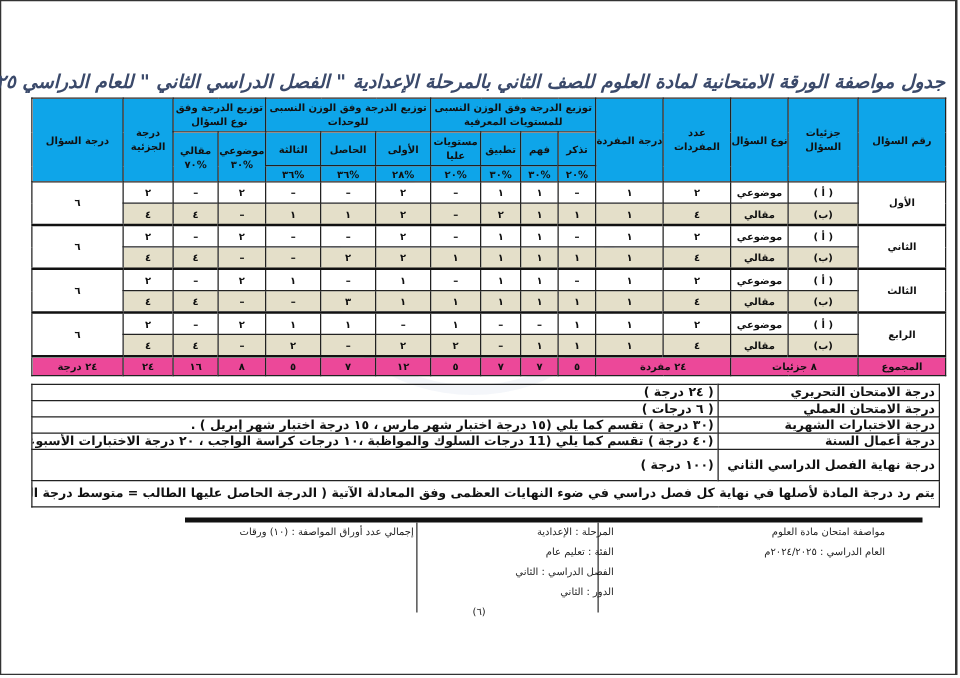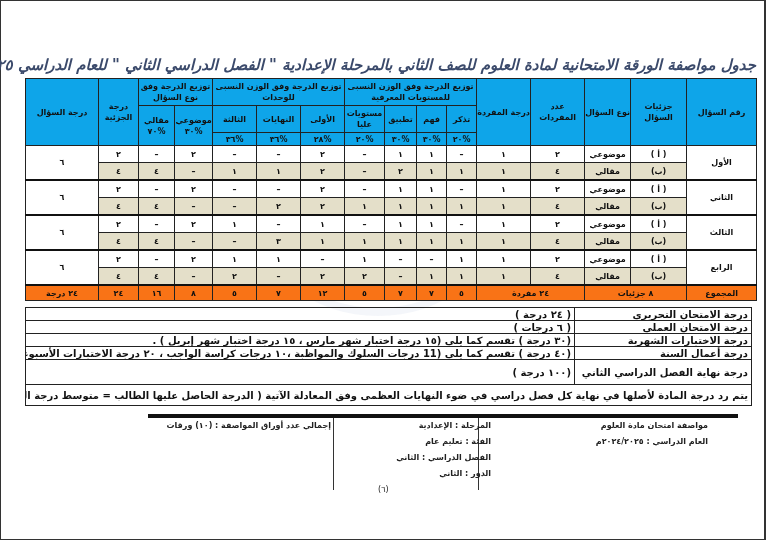--- a/index.html
+++ b/index.html
@@ -8,29 +8,29 @@
   .title { position:absolute; top:56px; left:40px; right:12px; text-align:right; direction:rtl; font-size:15px; font-weight:bold; color:#3b4a6b; white-space:nowrap;font-style:italic; }
   table.spec { position:absolute; left:25px; top:78px; width:727px; border-collapse:collapse; direction:rtl; table-layout:fixed; }
   table.spec td, table.spec th { border:1px solid #222; font-size:8px; text-align:center; padding:0; font-weight:bold; overflow:hidden; white-space:nowrap; }
   table.spec th { background:#0ea5e9; font-weight:bold; line-height:11px; white-space:normal; }
   .hdr1 th { height:26px; }
   .hdr2 th { height:26px; }
   .hdr3 th { height:12px; font-size:7.5px; }
   tr.ra td { height:16px; background:#ffffff; }
   tr.rb td { height:16px; background:#e4dfc9; }
   tr.ra td.qname, tr.rb td.qname, tr.ra td.qscore { background:#ffffff; }
-  tr.tot td { height:14px; background:#f97316; }
+  tr.tot td { height:14px; background:#ec4899; }
   .thickb { border-bottom:2px solid #111 !important; }
   table.lower { position:absolute; left:25px; top:307px; width:727px; border-collapse:collapse; direction:rtl; table-layout:fixed; }
   table.lower td { border:1px solid #222; font-size:10px; font-weight:bold; padding:0 3px; height:12px; text-align:right; white-space:nowrap; overflow:hidden; }
   table.lower td.lab { width:170px; }
   table.lower tr.tall td { height:24px;text-align:right; }
   table.lower tr.note td { height:20px; }
   .footer-bar { position:absolute; left:148px; top:414px; width:590px; height:4px; background:#111; }
-  .foot { position:absolute; direction:rtl; font-size:8px; color:#222; line-height:16px;font-weight:bold; }
+  .foot { position:absolute; direction:rtl; font-size:8px; color:#222; line-height:16px; }
   .foot-right { right:60px; top:418px; }
   .foot-mid { right:277px; top:418px; }
   .foot-left { right:437px; top:418px; }
   .vline1 { position:absolute; left:478px; top:418px; width:1px; height:72px; background:#333; }
   .vline2 { position:absolute; left:333px; top:418px; width:1px; height:72px; background:#333; }
   .page-num { position:absolute; left:378px; top:485px; font-size:8px; color:#222; }
   .watermark { position:absolute; left:260px; top:130px; width:220px; height:170px; border-radius:50%; border:8px solid rgba(120,140,190,0.08); pointer-events:none; }
 </style>
 </head>
 <body>
@@ -71,21 +71,21 @@
     <th colspan="2">توزيع الدرجة وفق نوع السؤال</th>
     <th rowspan="3">درجة الجزئية</th>
     <th rowspan="3">درجة السؤال</th>
   </tr>
   <tr class="hdr2">
     <th>تذكر</th>
     <th>فهم</th>
     <th>تطبيق</th>
     <th>مستويات عليا</th>
     <th>الأولى</th>
-    <th>النهايات</th>
+    <th>الحاصل</th>
     <th>الثالثة</th>
     <th rowspan="2"><span>موضوعي</span><br><span>%٣٠</span></th>
     <th rowspan="2"><span>مقالي</span><br><span>%٧٠</span></th>
   </tr>
   <tr class="hdr3">
     <th>%٢٠</th>
     <th>%٣٠</th>
     <th>%٣٠</th>
     <th>%٢٠</th>
     <th>%٢٨</th>

